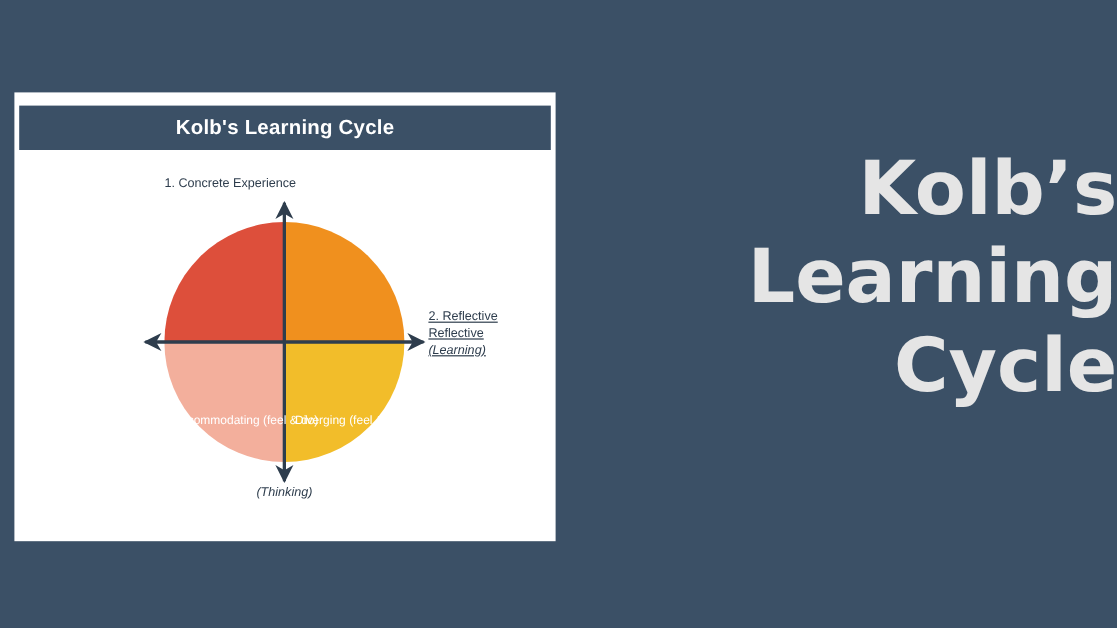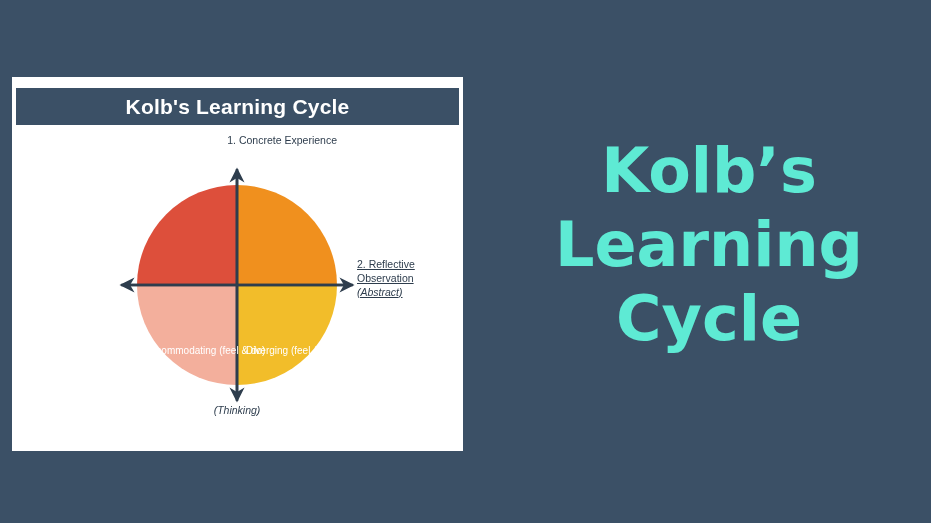--- a/index.html
+++ b/index.html
@@ -39,21 +39,21 @@
     top: 11px;
     width: 443px;
     height: 37px;
     background: #3b5066;
     display: flex;
     align-items: center;
     justify-content: center;
   }
   #diagram-header-title {
     color: #ffffff;
-    font-size: 21px;
+    font-size: 17px;
     font-weight: bold;
     letter-spacing: 0.2px;
     font-family: "Liberation Sans", sans-serif;
   }
 
   
   #diagram-body {
     position: absolute;
     left: 0;
     top: 48px;
@@ -110,49 +110,48 @@
     position: absolute;
     color: #2e3d4d;
     font-size: 10.5px;
     line-height: 14px;
     font-family: "Liberation Sans", sans-serif;
   }
   .axis-label .ital { font-style: italic; display: block; }
   .axis-label .main { display: block; }
 
   #axis-top {
-    left: 125px; top: 8px;
-    width: 200px; text-align: right;
+    left: 125px; top: 21px;
+    width: 200px; text-align: left;
   }
   #axis-bottom {
     left: 110px; top: 278px;
     width: 230px; text-align: center;
   }
   #axis-left {
     left: 6px; top: 130px;
     width: 104px; text-align: center;
   }
   #axis-right {
     left: 345px; top: 132px;
     width: 104px; text-align: left; text-decoration: underline;
   }
 
   
   #slide-title {
     position: absolute;
     left: 487px;
     top: 120px;
     width: 444px;
-    text-align: center;
-    color: #5eead4;
+    text-align: right;
+    color: #e5e5e5;
     font-size: 62px;
     line-height: 74px;
     font-weight: bold;
     font-family: "DejaVu Sans", sans-serif;
-    margin-top: 14px;
   }
   #slide-title .tline { display: block; }
 </style>
 </head>
 <body>
 
 <div id="slide">
 
   <div id="diagram-card">
 
@@ -199,22 +198,22 @@
         <span class="main">Assimilating</span>
         <span class="main">(think &amp; watch)</span>
       </div>
 
       <div class="axis-label" id="axis-top">
         <span class="main">1. Concrete Experience</span>
       </div>
 
       <div class="axis-label" id="axis-right">
         <span class="main">2. Reflective</span>
-        <span class="main">Observation</span>
-        <span class="ital">(Abstract)</span>
+        <span class="main">Reflective</span>
+        <span class="ital">(Learning)</span>
       </div>
 
       <div class="axis-label" id="axis-bottom">
         <span class="ital">(Thinking)</span>
       </div>
 
 
     </div>
   </div>
 

